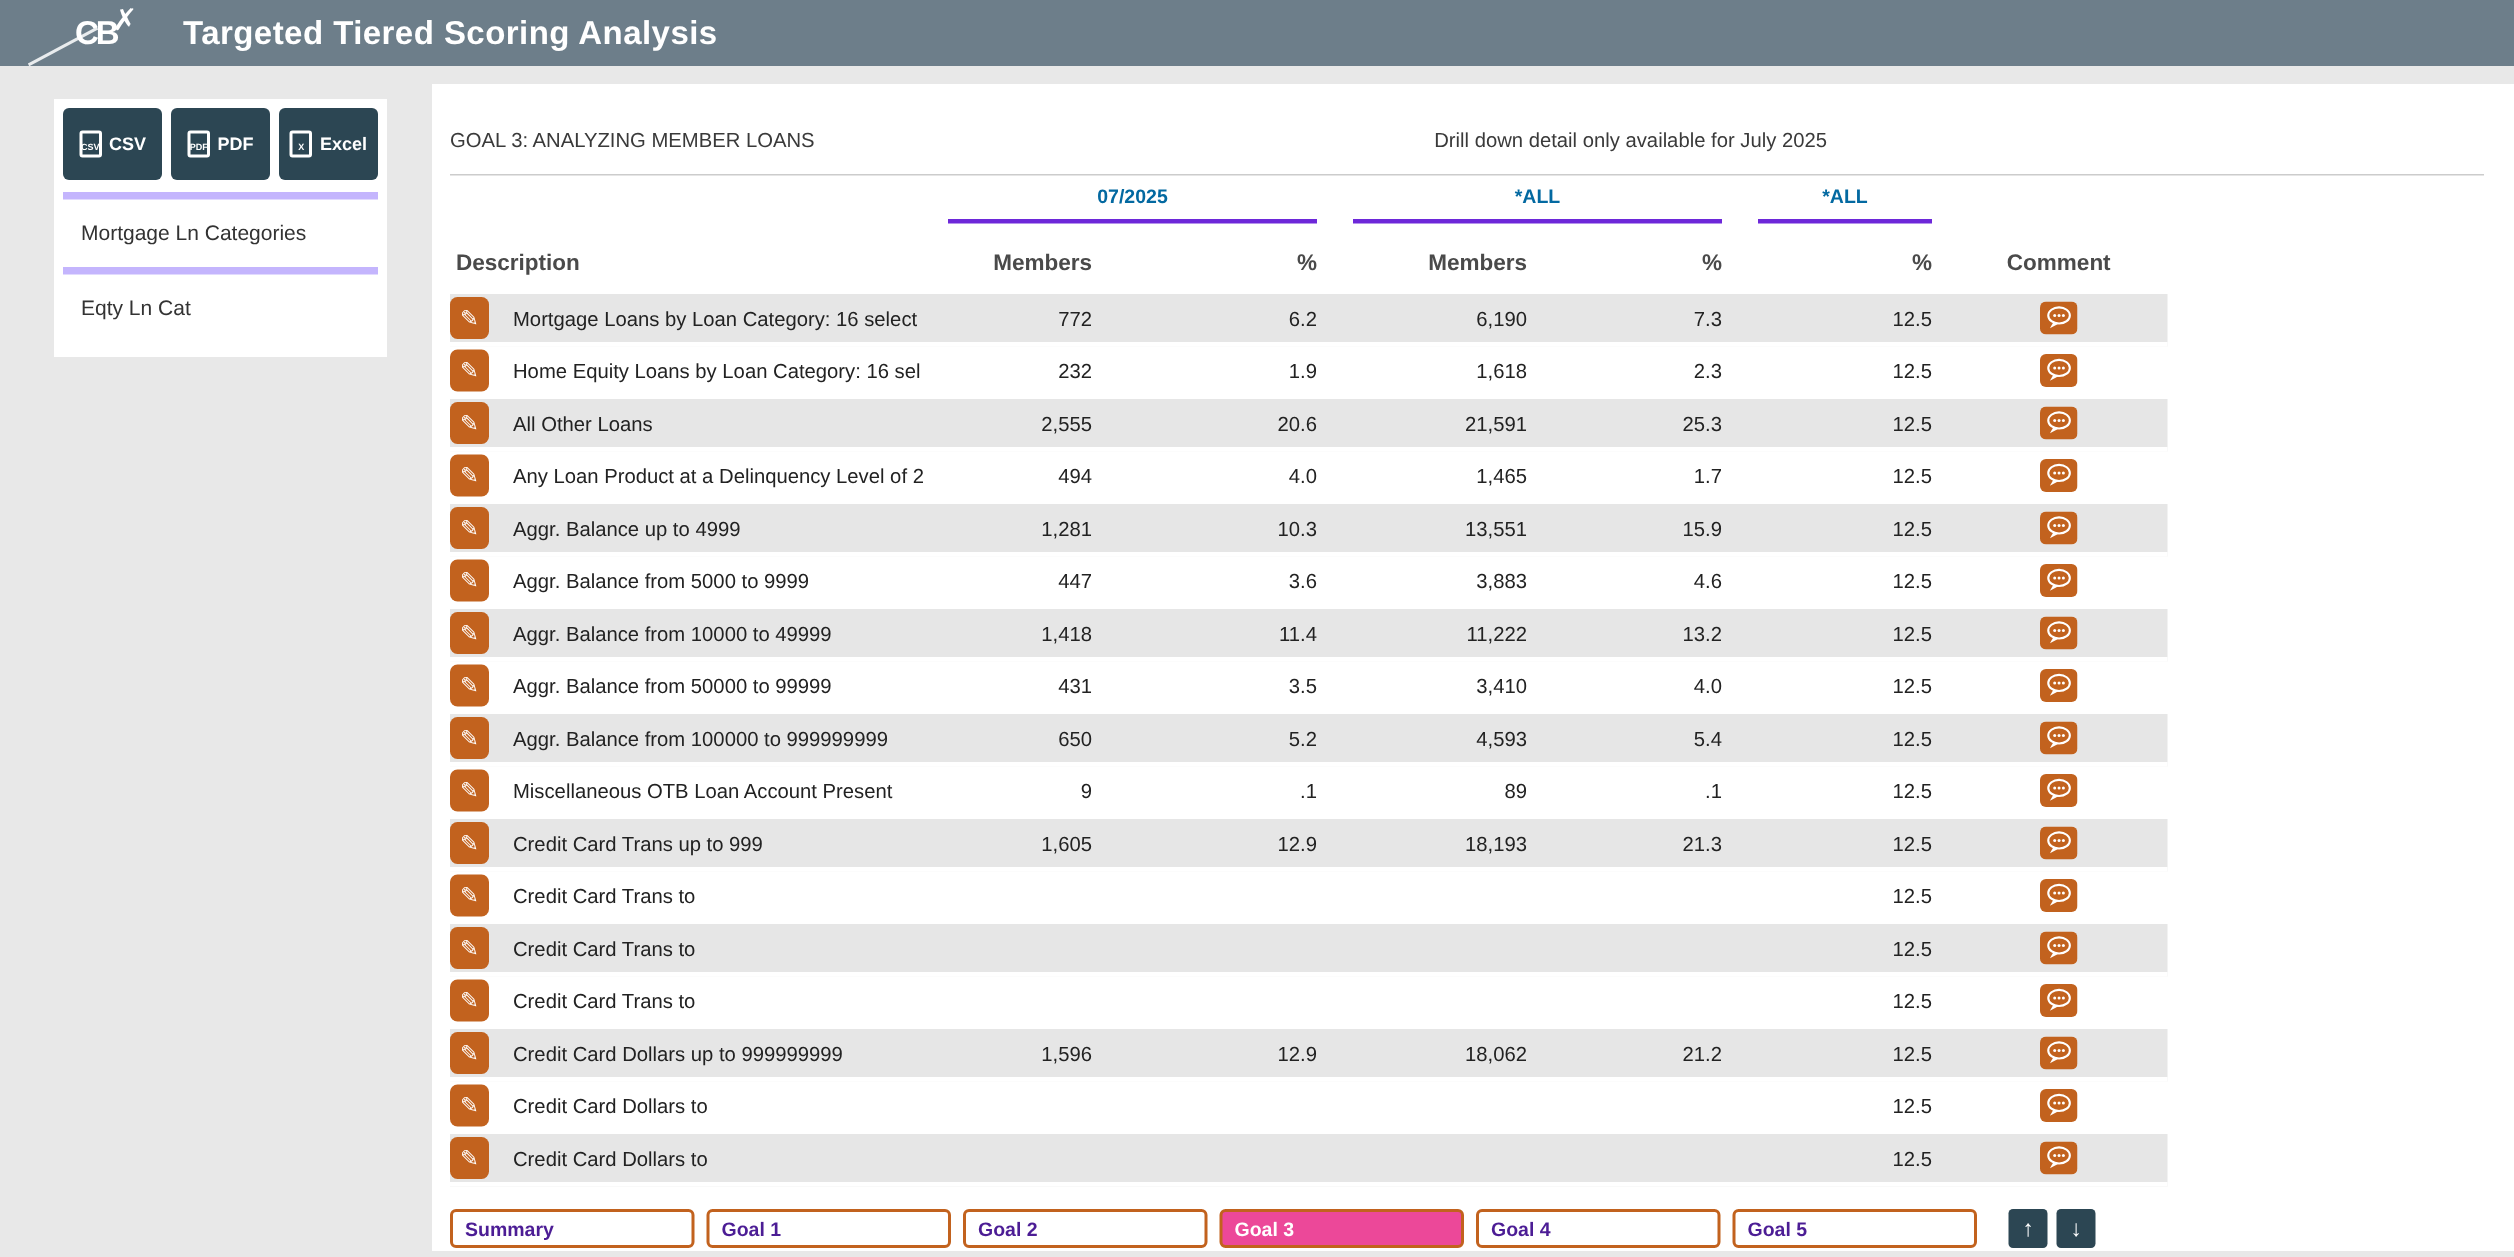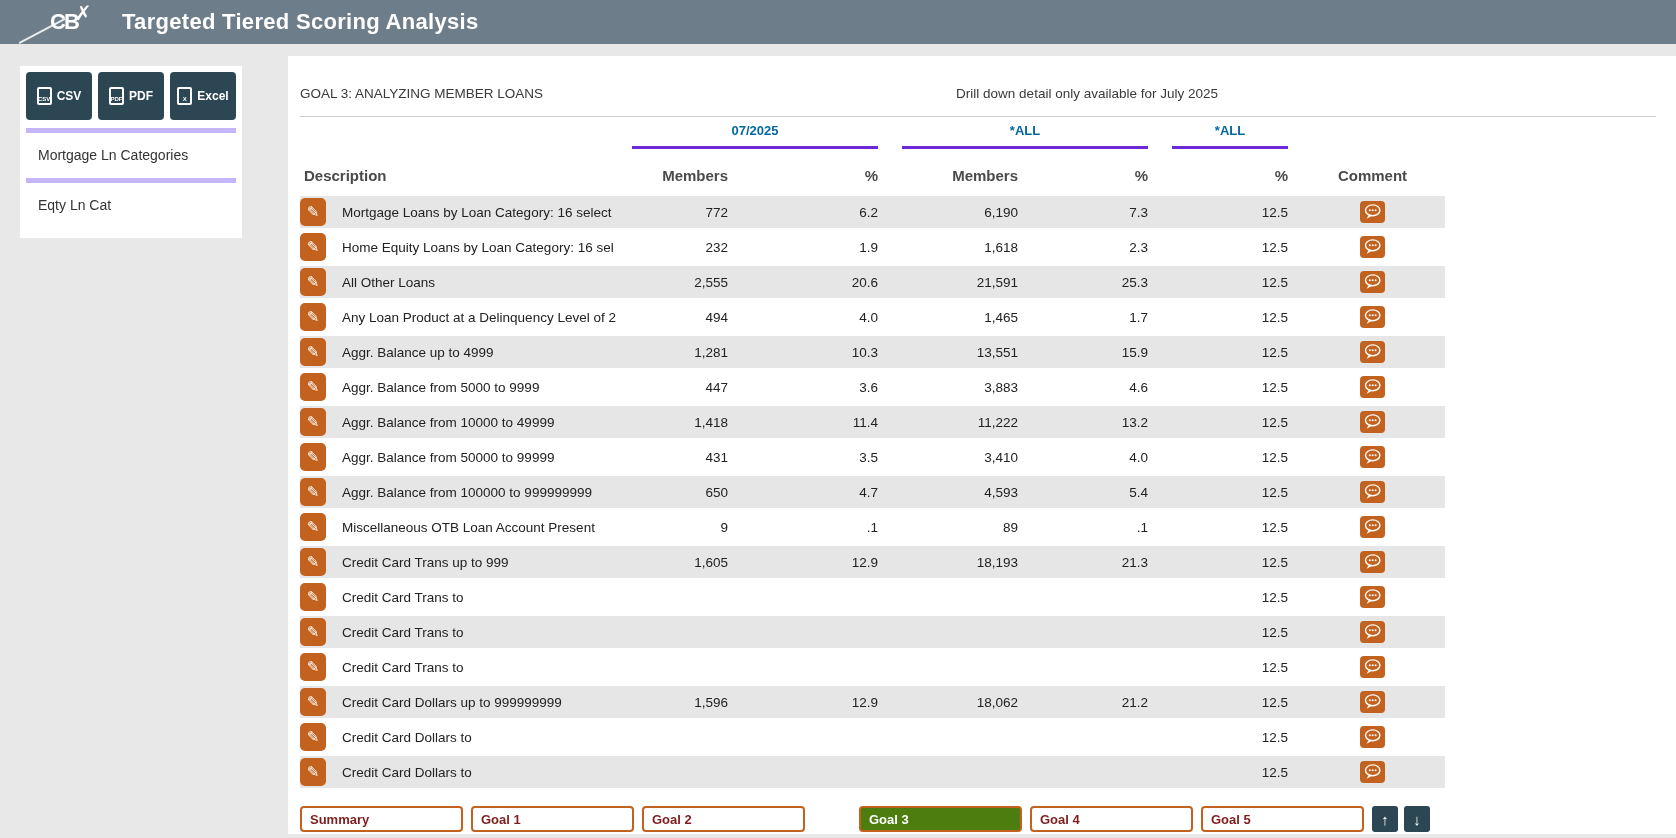--- a/index.html
+++ b/index.html
@@ -8,21 +8,21 @@
 
   
   .app-header{height:44px;background:#6d7e8a;display:flex;align-items:center;padding-left:20px;}
   .logo-wrap{position:relative;color:#fff;width:80px;height:44px;display:flex;align-items:center;}
   .logo-text{font-size:22px;font-weight:bold;letter-spacing:-2px;line-height:1;margin-left:30px;}
   .logo-x{display:inline-block;transform:translateY(-9px);font-size:20px;margin-left:-3px;}
   .logo-needle{position:absolute;left:-4px;top:30px;width:52px;height:2px;background:#fff;transform:rotate(-28deg);opacity:.85;}
   .app-title{font-size:22px;font-weight:bold;color:#fff;margin-left:22px;letter-spacing:.3px;}
 
   
-  .sidebar-card{position:absolute;left:20px;top:66px;width:222px;background:#fff;box-sizing:border-box;padding:6px 6px 10px 6px;}
+  .sidebar-card{position:absolute;left:36px;top:66px;width:222px;background:#fff;box-sizing:border-box;padding:6px 6px 10px 6px;}
   .export-row{display:flex;gap:6px;}
   .export-btn{flex:1;height:48px;background:#2c4653;border:none;border-radius:4px;color:#fff;font-weight:bold;
     font-size:12px;font-family:inherit;display:flex;align-items:center;justify-content:center;gap:5px;cursor:pointer;padding:0;}
   .file-icon{width:15px;height:18px;border:2px solid #fff;border-radius:2px;box-sizing:border-box;display:flex;align-items:flex-end;justify-content:center;}
   .file-icon span{font-size:6px;font-weight:bold;line-height:7px;}
   .menu-list{margin-top:8px;}
   .menu-item{height:45px;line-height:45px;padding-left:12px;font-size:14px;color:#333;border-top:5px solid #c4b5fd;background:#fff;cursor:pointer;white-space:nowrap;}
 
   
   .main-panel{position:absolute;left:288px;top:56px;width:1388px;height:778px;background:#fff;box-sizing:border-box;padding:30px 4px 0 12px;}
@@ -45,22 +45,22 @@
   td.cell-desc{padding-left:6px;white-space:nowrap;overflow:visible;}
   td.cell-icon{text-align:left;}
   .pencil-btn{display:inline-flex;width:26px;height:28px;background:#c2621e;border-radius:5px;color:#fff;
     align-items:center;justify-content:center;font-size:15px;cursor:pointer;}
   td.cell-comment{text-align:center;}
   .comment-btn{cursor:pointer;vertical-align:middle;}
 
   
   .tabs-bar{position:absolute;left:12px;bottom:2px;width:1097px;display:flex;gap:8px;align-items:center;}
   .goal-tab{box-sizing:border-box;flex:0 0 163px;height:26px;border:2px solid #c2621e;border-radius:4px;background:#fff;
-    color:#7f1d1d;font-weight:bold;font-size:13px;font-family:inherit;text-align:left;padding:0 0 0 8px;line-height:21px;cursor:pointer;}
-  .goal-tab.active{background:#4d7c0f;color:#fff;margin-left:46px;}
+    color:#4c1d95;font-weight:bold;font-size:13px;font-family:inherit;text-align:left;padding:0 0 0 8px;line-height:21px;cursor:pointer;}
+  .goal-tab.active{background:#ec4899;color:#fff;}
   .pager{margin-left:auto;display:flex;gap:6px;}
   .pager-btn{width:26px;height:26px;background:#2c4653;border:none;border-radius:3px;color:#fff;font-size:15px;
     font-weight:bold;display:flex;align-items:center;justify-content:center;cursor:pointer;font-family:inherit;}
 </style>
 </head>
 <body>
 
 <div class="screen">
 
   <div class="app-header">
@@ -331,21 +331,21 @@
               </svg>
             </td>
           </tr>
 
           <tr class="data-row even">
             <td class="cell-icon">
               <span class="pencil-btn">✎</span>
             </td>
             <td class="cell-desc">Aggr. Balance from 100000 to 999999999</td>
             <td class="num">650</td>
-            <td class="num">4.7</td>
+            <td class="num">5.2</td>
             <td class="num">4,593</td>
             <td class="num">5.4</td>
             <td class="num">12.5</td>
             <td class="cell-comment">
               <svg class="comment-btn" width="25" height="22" viewBox="0 0 25 22">
                 <rect x="0" y="0" width="25" height="22" rx="4" fill="#c2621e"></rect>
                 <ellipse cx="12.7" cy="9.3" rx="7.2" ry="5.4" fill="none" stroke="#ffffff" stroke-width="1.4"></ellipse>
                 <path d="M9 13.6 L6.6 17.8 L12.6 14.6 Z" fill="#ffffff"></path>
                 <circle cx="9.8" cy="9.3" r="1" fill="#ffffff"></circle>
                 <circle cx="12.7" cy="9.3" r="1" fill="#ffffff"></circle>

